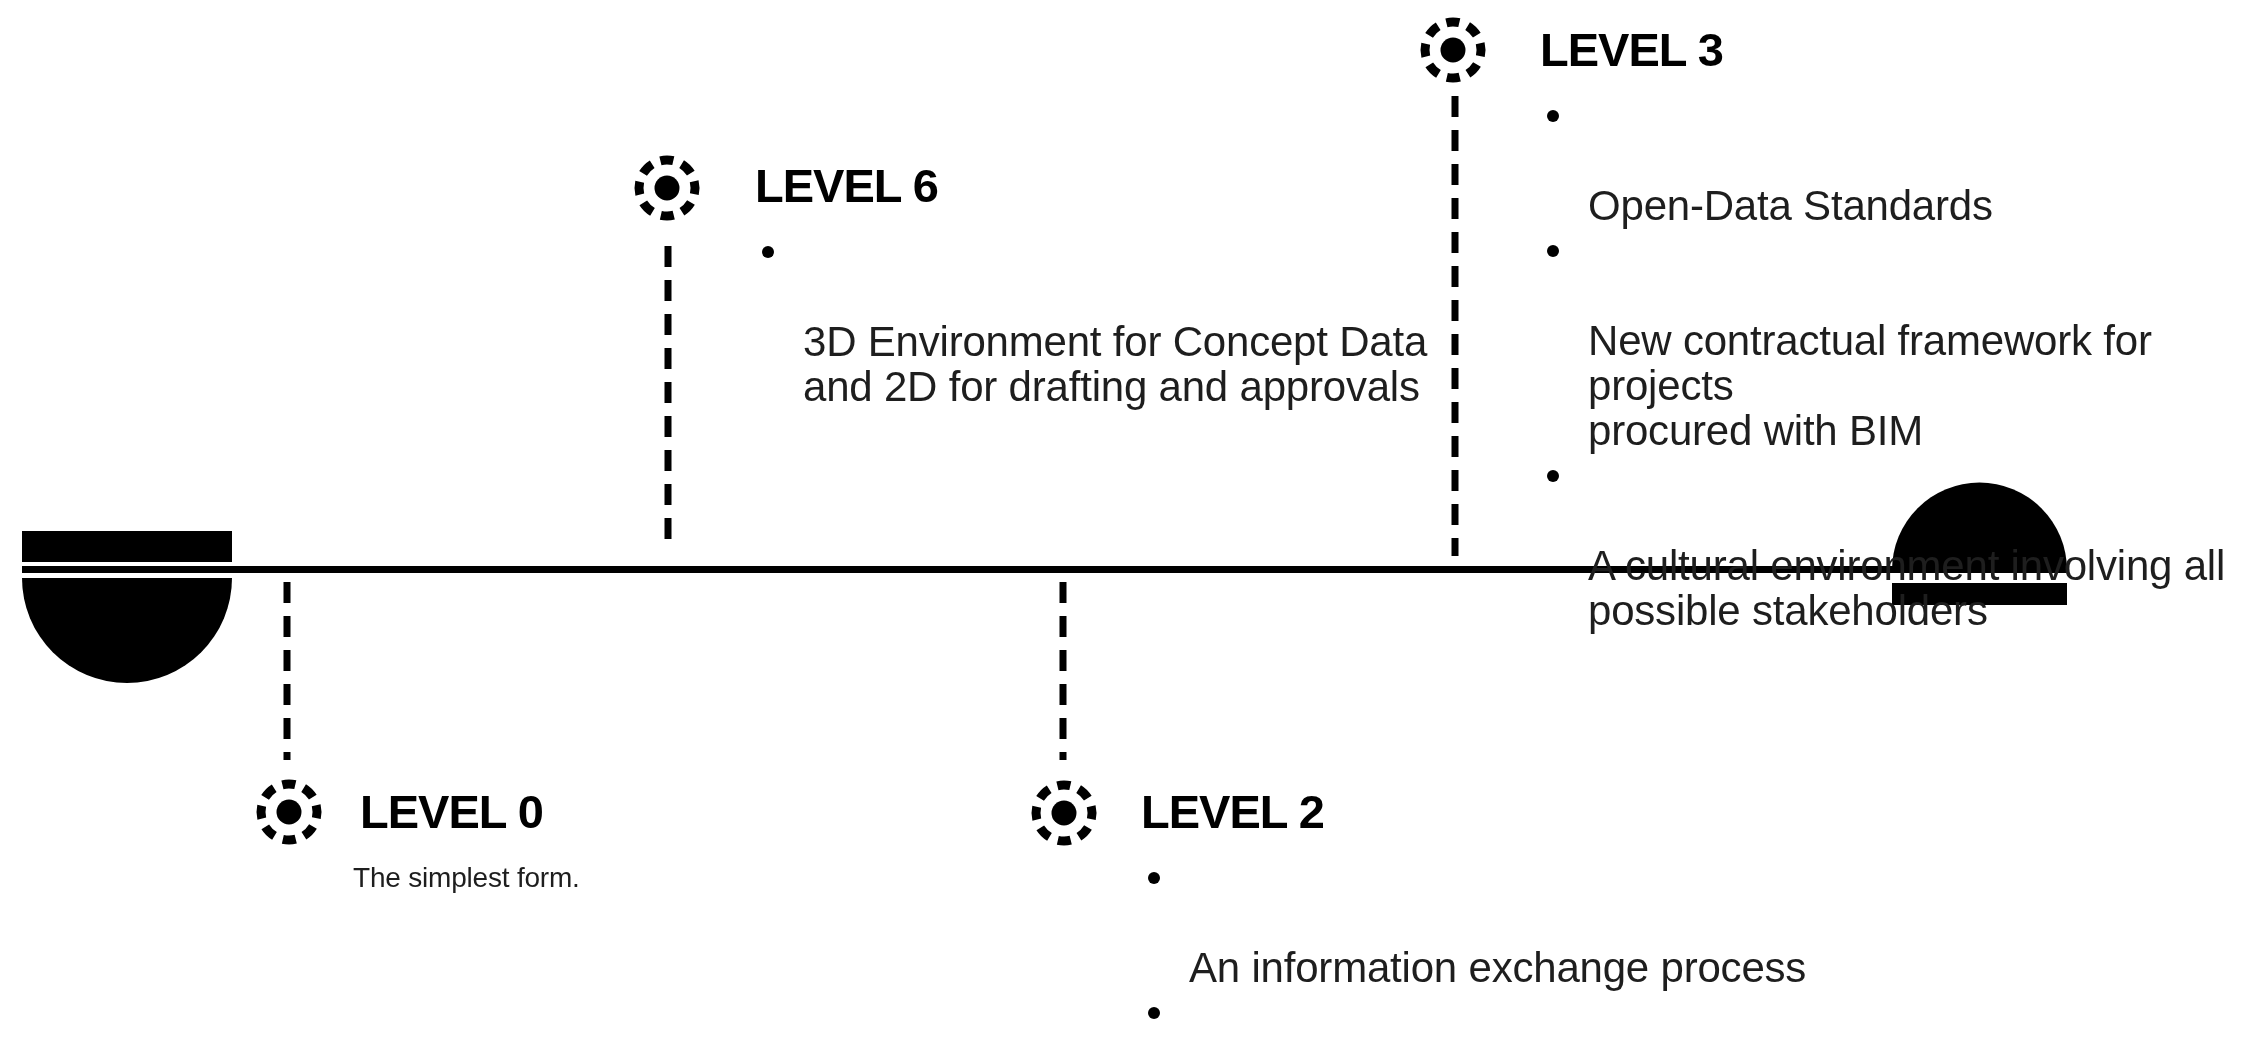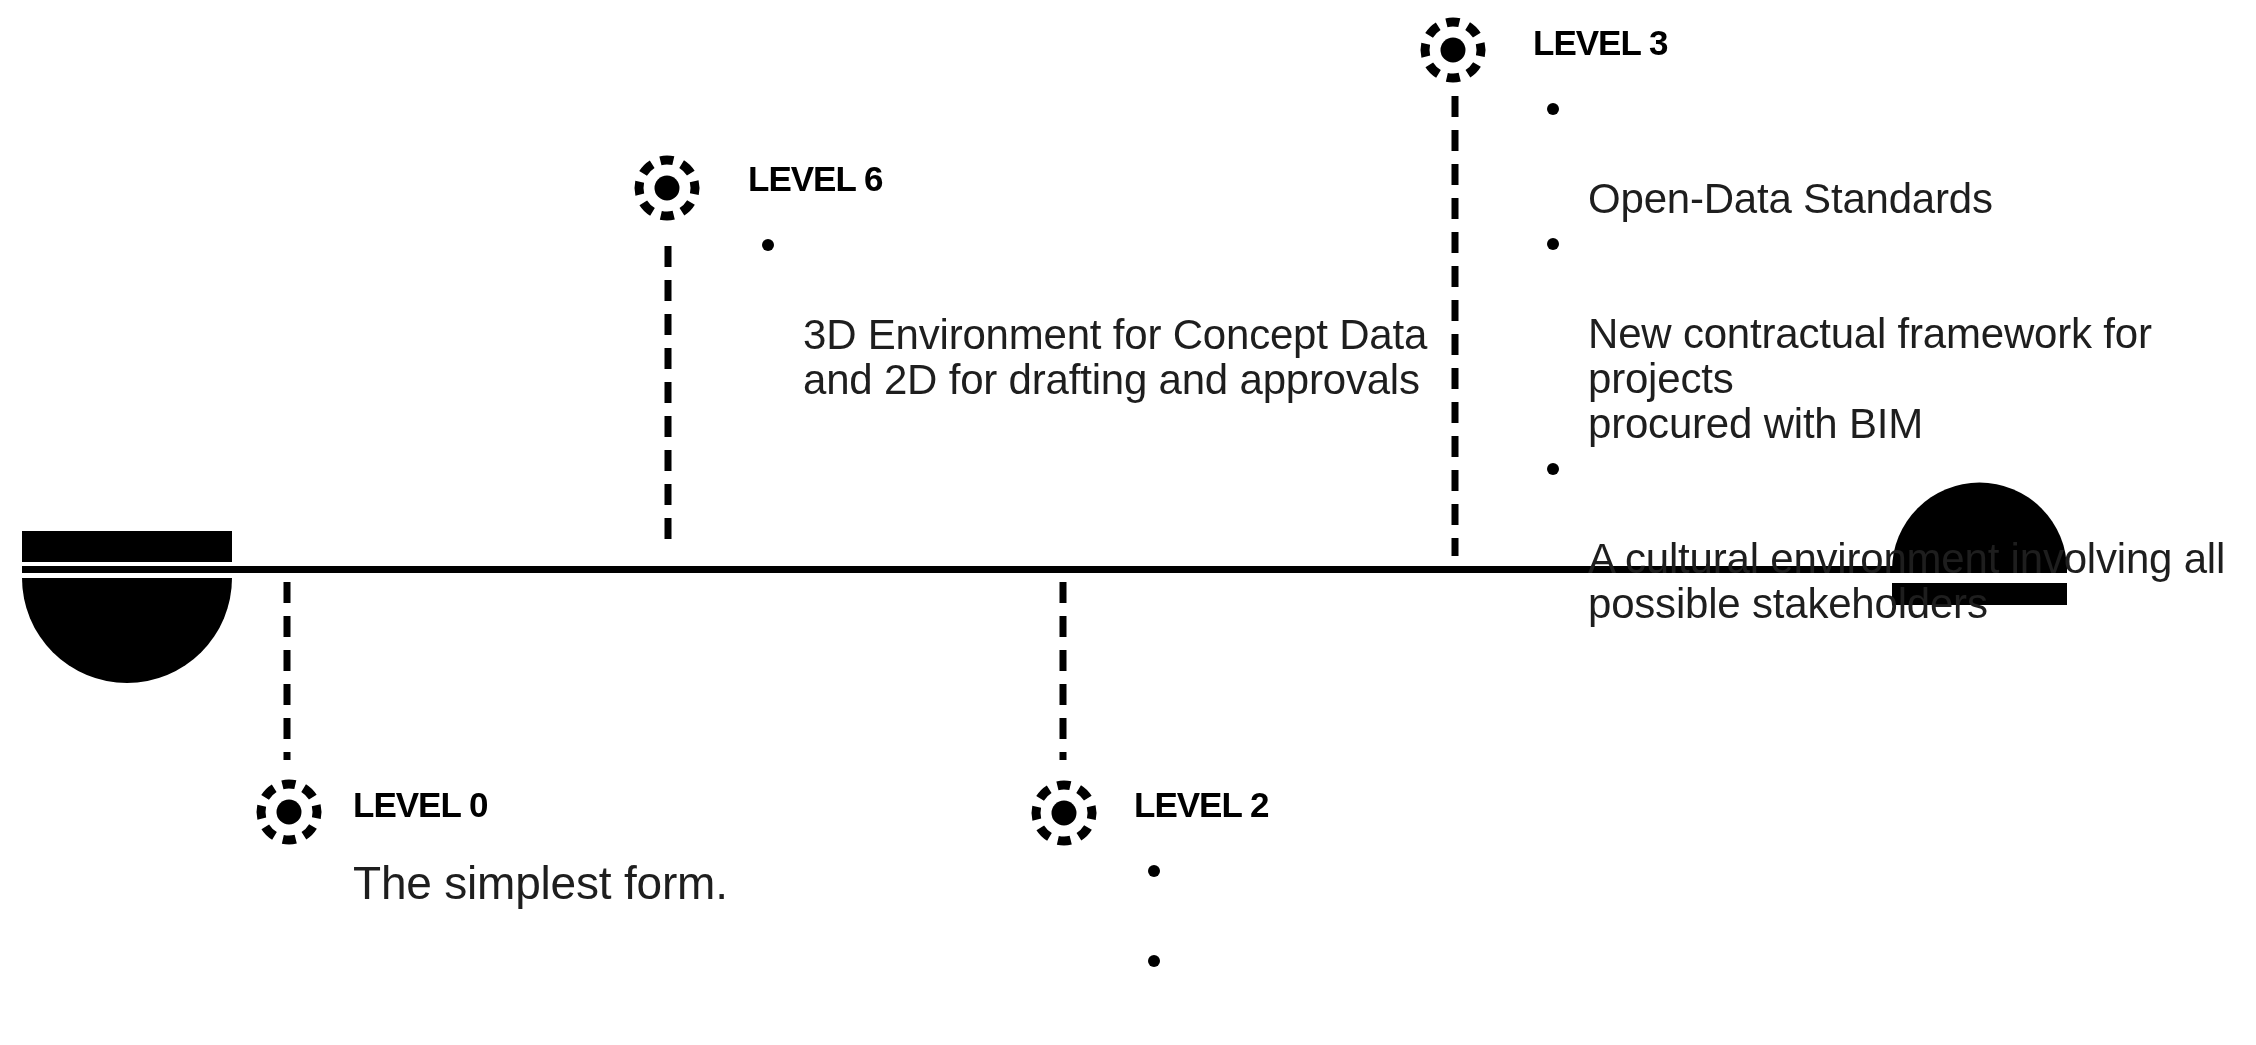--- a/index.html
+++ b/index.html
@@ -20,31 +20,31 @@
   .art {
     position: absolute;
     inset: 0;
   }
   .level { position: absolute; }
   #level0 { left: 353px; top: 778px; }
   #level1 { left: 748px; top: 152px; }
   #level2 { left: 1134px; top: 778px; }
   #level3 { left: 1533px; top: 16px; }
   .level-title {
-    margin: 0;
-    font-size: 35px;
+    margin: 7px;
+    font-size: 47px;
     line-height: 54px;
     font-weight: 700;
     letter-spacing: -1px;
     color: var(--ink);
     white-space: nowrap;
   }
   .intro {
-    margin: 29px 0 0;
-    font-size: 46px;
+    margin: 16px 0 0;
+    font-size: 28px;
     line-height: 45px;
     letter-spacing: -0.2px;
     color: var(--text);
     white-space: nowrap;
     text-align: center;
   }
   ul.items {
     margin: 16px 0 0;
     padding: 0;
     list-style: none;
@@ -132,20 +132,21 @@
 and 2D for drafting and approvals</span>
       </li>
     </ul>
   </section>
 
   <section class="level" id="level2">
     <h2 class="level-title">LEVEL 2</h2>
     <ul class="items">
       <li>
         <span class="dot"></span>
+        <span>An information exchange process</span>
       </li>
       <li>
         <span class="dot"></span>
         
       </li>
 
     </ul>
   </section>
 
   <section class="level" id="level3">

